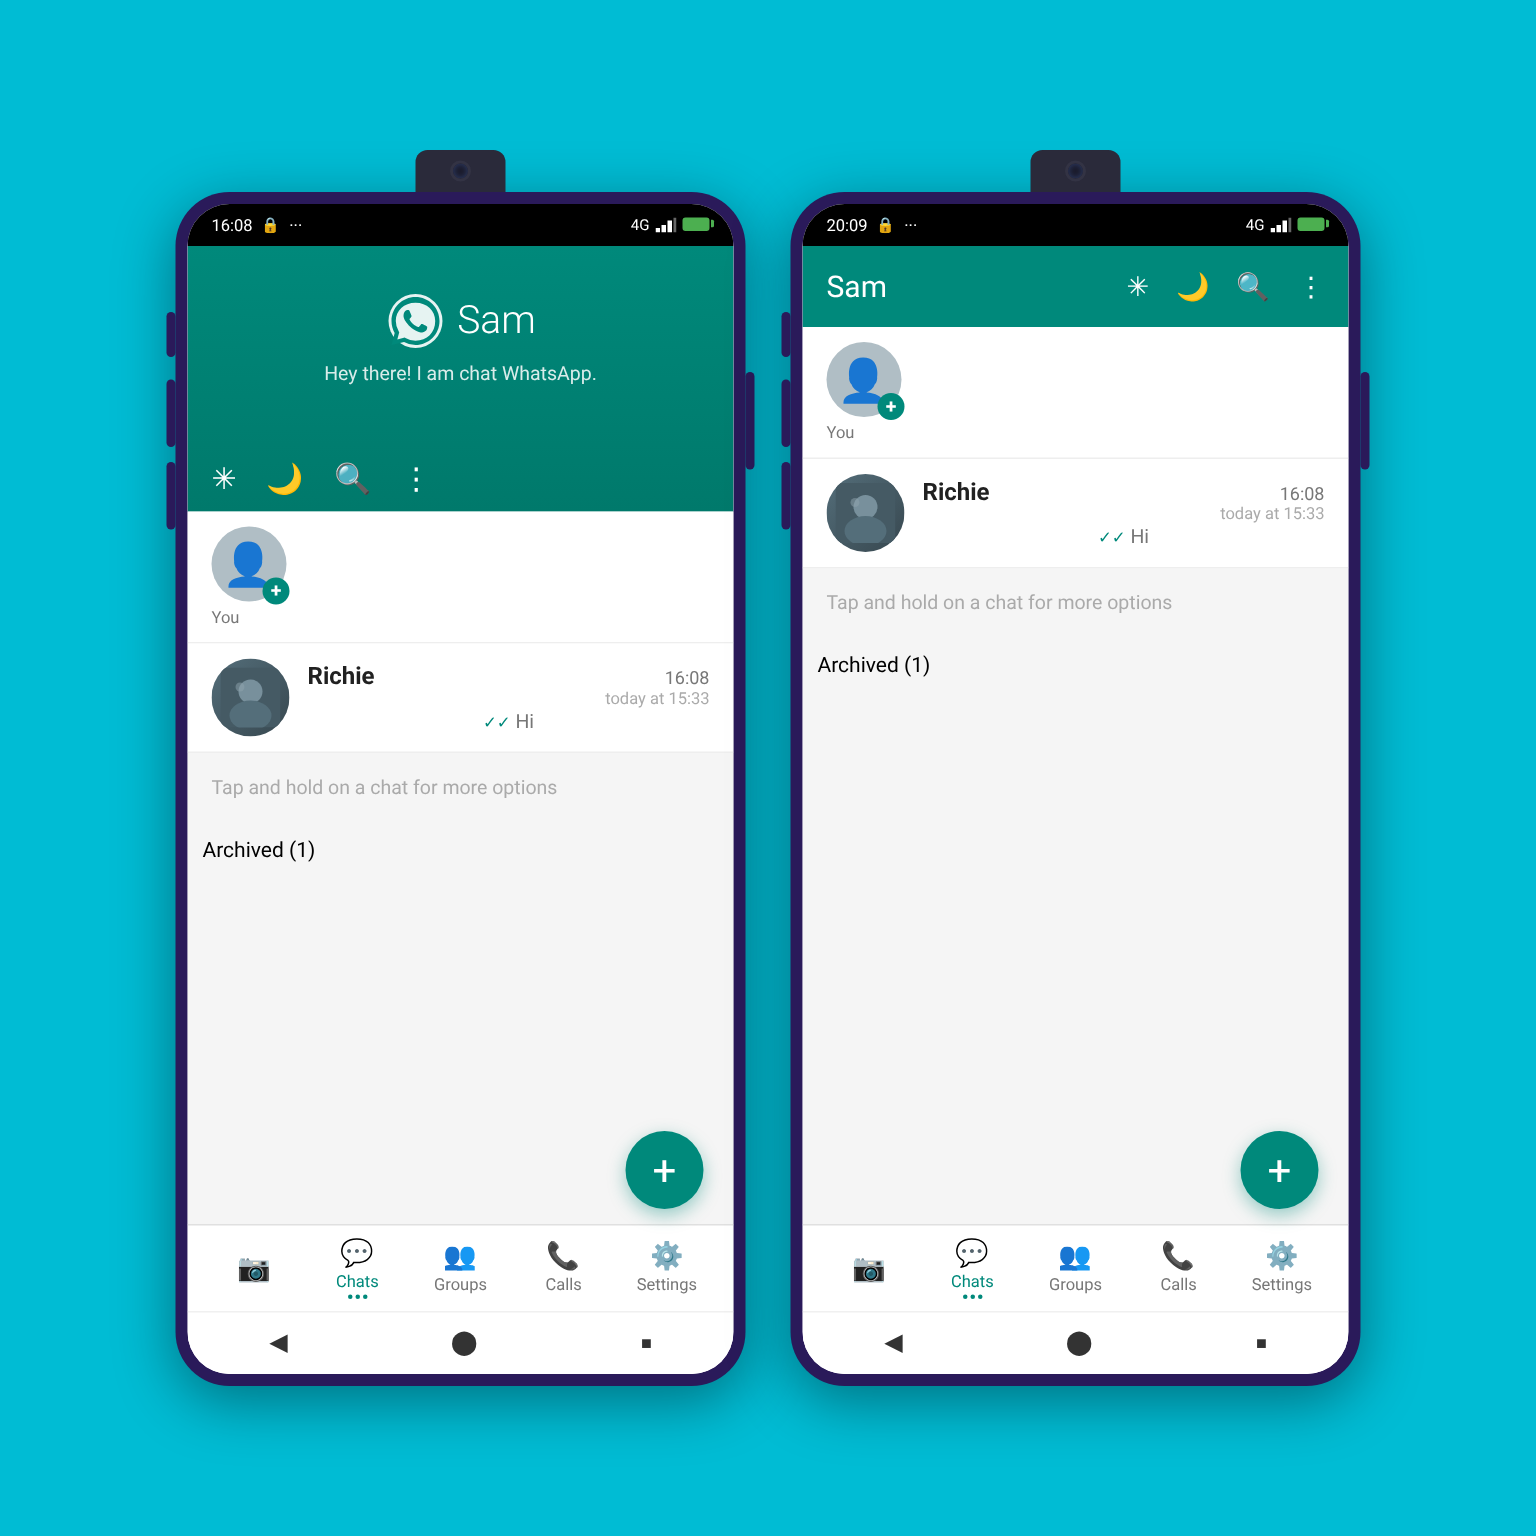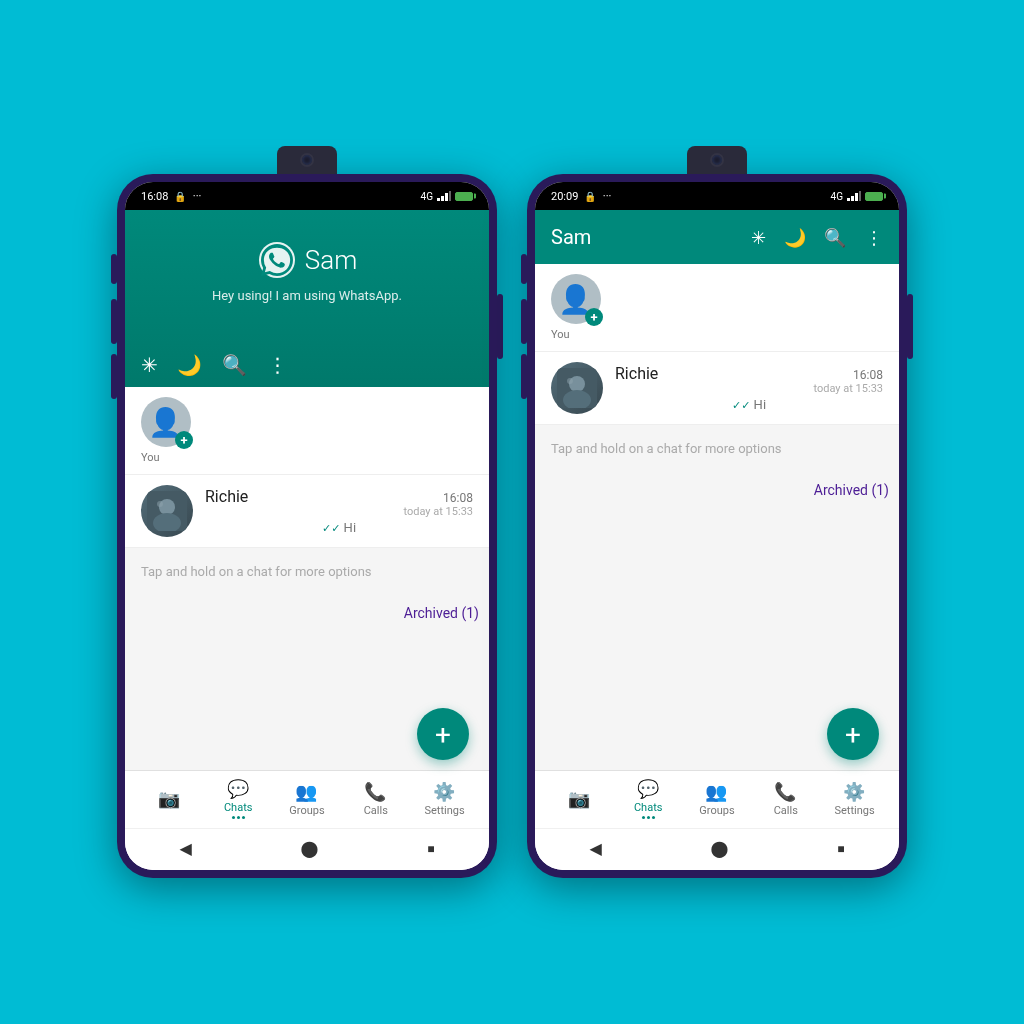--- a/index.html
+++ b/index.html
@@ -81,21 +81,21 @@
       right: -6px;
       top: 120px;
       width: 6px;
       height: 65px;
     }
 
     .phone-inner {
       background: #fff;
       border-radius: 28px;
       overflow: hidden;
-      height: 688px;
+      height: 780px;
       display: flex;
       flex-direction: column;
     }
 
     .status-bar {
       background: #000;
       color: #fff;
       display: flex;
       justify-content: space-between;
       align-items: center;
@@ -106,21 +106,21 @@
     }
 
     .status-bar-left {
       display: flex;
       align-items: center;
       gap: 6px;
     }
 
     .status-bar-right {
       display: flex;
-      align-items: center;
+      align-items: flex-start;
       gap: 4px;
       font-size: 10px;
     }
 
     .battery-icon {
       display: inline-block;
       width: 18px;
       height: 9px;
       border: 1.5px solid #4caf50;
       border-radius: 2px;
@@ -301,21 +301,21 @@
     }
 
     .chat-name-row {
       display: flex;
       justify-content: space-between;
       align-items: baseline;
     }
 
     .chat-name {
       font-size: 16px;
-      font-weight: 400;
+      font-weight: 700;
       color: #212121;
     }
 
     .chat-preview {
       font-size: 13px;
       color: #777;
       margin-top: 2px;
       text-align: center;
     }
 
@@ -325,23 +325,23 @@
     }
 
     .hint-text {
       text-align: left;
       padding: 16px;
       color: #aaa;
       font-size: 13px;
     }
 
     .archived-row {
-      text-align: right;
+      text-align: left;
       padding: 10px;
-      color: #4c1d95;
+      color: #000000;
       font-size: 14px;
     }
 
     
     .bottom-nav {
       background: #fff;
       border-top: 1px solid #e0e0e0;
       display: flex;
       align-items: center;
       padding: 8px 10px 10px;
@@ -471,21 +471,21 @@
 
       <div class="phone1-header">
         <div class="profile-header">
           <div class="profile-header-logo">
             <svg class="whatsapp-logo" viewBox="0 0 40 40">
               <circle cx="20" cy="20" r="18" fill="white" opacity="0.9"></circle>
               <path d="M20 4C11.16 4 4 11.16 4 20c0 2.88.77 5.58 2.11 7.92L4 36l8.35-2.07A15.9 15.9 0 0020 36c8.84 0 16-7.16 16-16S28.84 4 20 4zm0 29.14a13.1 13.1 0 01-6.7-1.84l-.47-.28-4.95 1.23 1.28-4.8-.31-.49A13.1 13.1 0 016.86 20C6.86 13.28 12.28 7.86 20 7.86c7.72 0 13.14 5.42 13.14 12.14 0 7.72-5.42 13.14-13.14 13.14zm7.2-9.8c-.4-.2-2.34-1.15-2.7-1.28-.36-.13-.62-.2-.88.2-.26.4-1 1.28-1.23 1.54-.22.26-.45.3-.85.1-.4-.2-1.68-.62-3.2-1.97-1.18-1.05-1.98-2.35-2.21-2.75-.23-.4-.02-.61.17-.81.18-.18.4-.46.6-.69.2-.23.26-.4.4-.66.13-.26.07-.49-.03-.69-.1-.2-.88-2.13-1.21-2.92-.32-.76-.64-.66-.88-.67h-.75c-.26 0-.69.1-1.05.49-.36.4-1.37 1.34-1.37 3.26 0 1.92 1.4 3.78 1.6 4.04.2.26 2.76 4.22 6.69 5.92 3.93 1.7 3.93 1.13 4.64 1.06.7-.07 2.27-.93 2.59-1.83.32-.9.32-1.66.22-1.83-.1-.17-.36-.26-.76-.46z" fill="#00897b"></path>
             </svg>
             <span class="profile-name-large">Sam</span>
           </div>
-          <div class="profile-status-text">Hey using! I am using WhatsApp.</div>
+          <div class="profile-status-text">Hey there! I am chat WhatsApp.</div>
         </div>
         <div class="header-icons">
           <span style="color:white;font-size:20px;">✳</span>
           <span style="color:white;font-size:20px;">🌙</span>
           <span style="color:white;font-size:20px;">🔍</span>
           <span style="color:white;font-size:20px;">⋮</span>
         </div>
       </div>
 
       <div class="phone-content">

